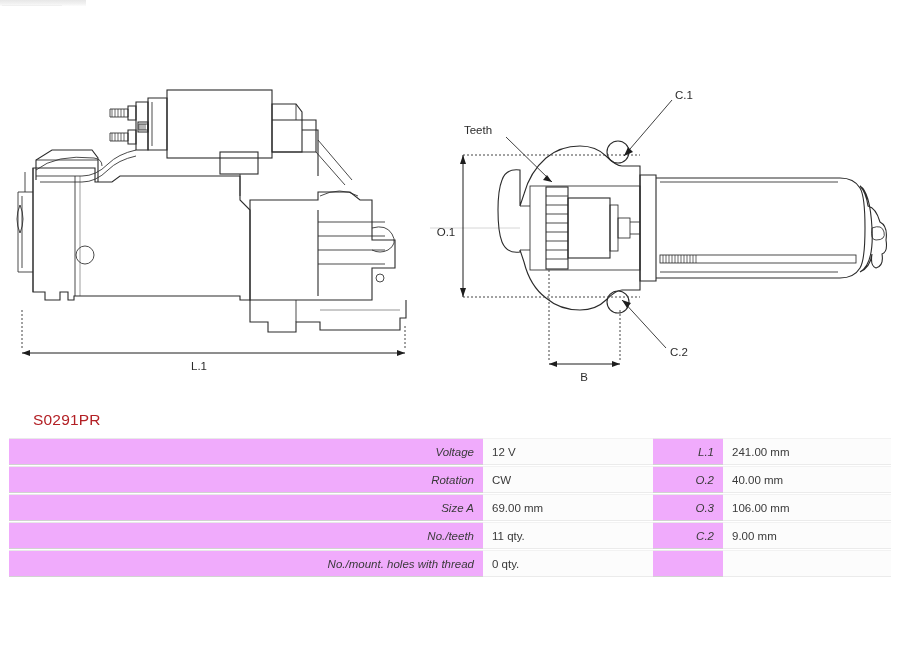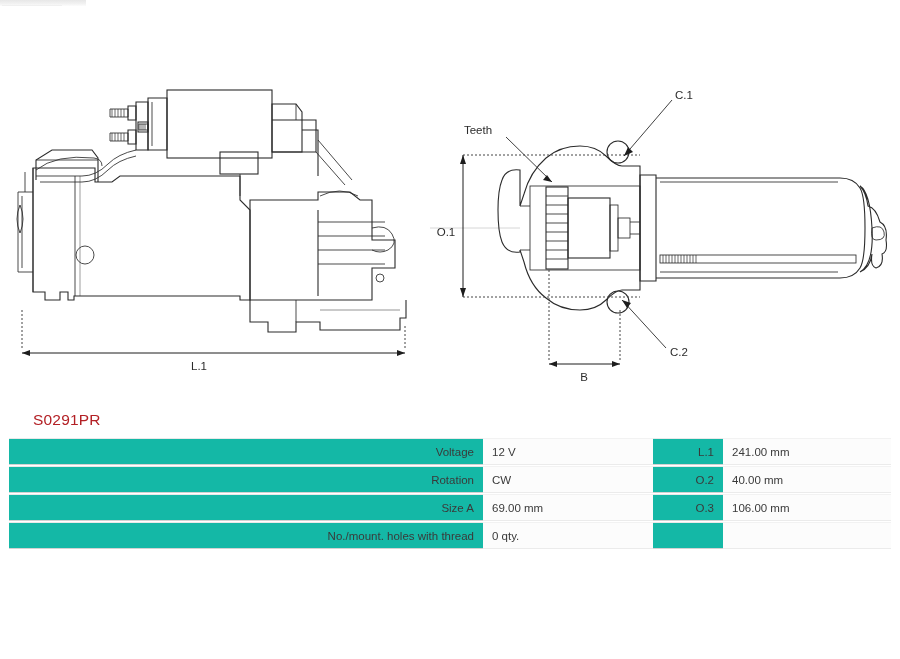--- a/index.html
+++ b/index.html
@@ -79,25 +79,26 @@
   }
   table.spec td {
     height: 25px;
     padding: 0 9px;
     vertical-align: middle;
     white-space: nowrap;
     overflow: hidden;
     text-overflow: ellipsis;
   }
   td.lbl {
-    background: #14b8a6;
+    background: #f0abfc;
     text-align: right;
     color: #3a3a3a;
     border-top: 1px solid #e9e9e9;
     border-bottom: 1px solid #d2d2d2;
+    font-style: italic;
   }
   td.val {
     background: #fcfcfc;
     text-align: left;
     color: #3a3a3a;
     border-top: 1px solid #f2f2f2;
     border-bottom: 1px solid #ebebeb;
   }
   td.val.blank, td.lbl.blank { color: transparent; }
   col.c-lbl1 { width: 474px; }
@@ -352,20 +353,26 @@
             <td class="lbl">O.2</td>
             <td class="val">40.00 mm</td>
           </tr>
           <tr>
             <td class="lbl">Size A</td>
             <td class="val">69.00 mm</td>
             <td class="lbl">O.3</td>
             <td class="val">106.00 mm</td>
           </tr>
           <tr>
+            <td class="lbl">No./teeth</td>
+            <td class="val">11 qty.</td>
+            <td class="lbl">C.2</td>
+            <td class="val">9.00 mm</td>
+          </tr>
+          <tr>
             <td class="lbl">No./mount. holes with thread</td>
             <td class="val">0 qty.</td>
             <td class="lbl blank"></td>
             <td class="val blank"></td>
           </tr>
         </tbody>
     </table>
   </div>
 
 </div>

